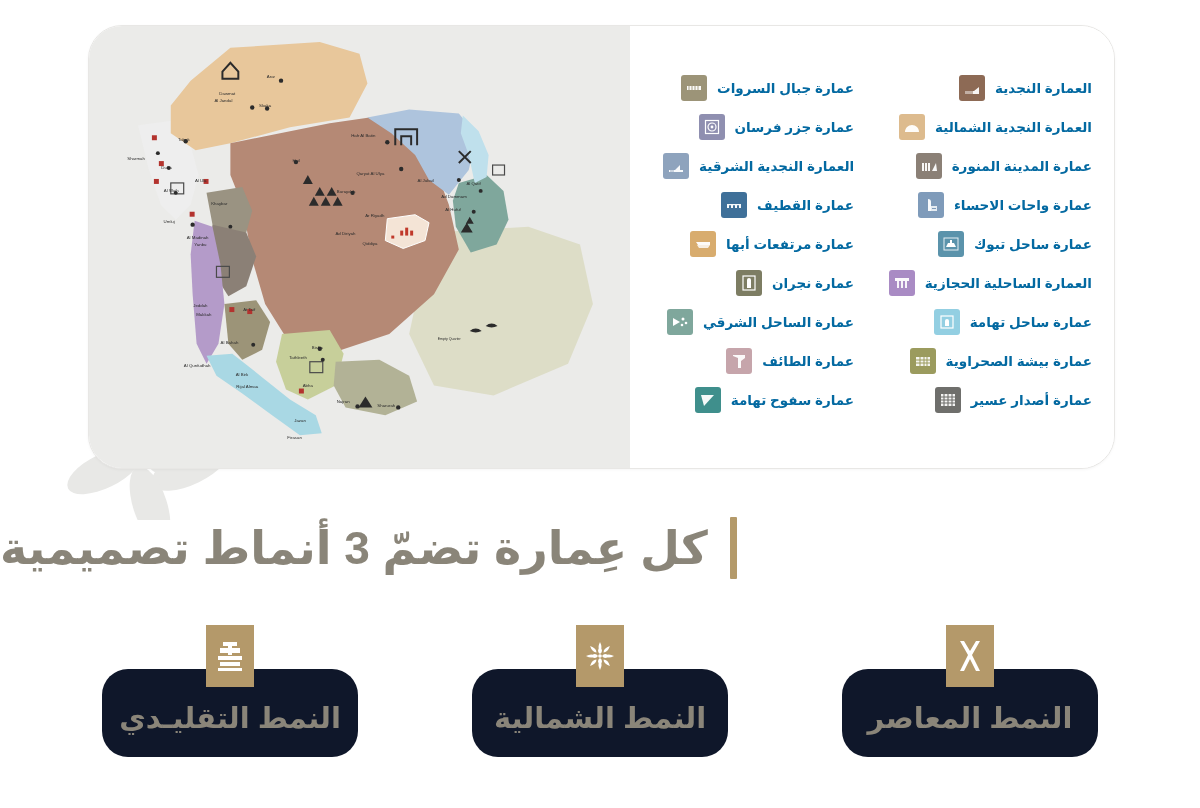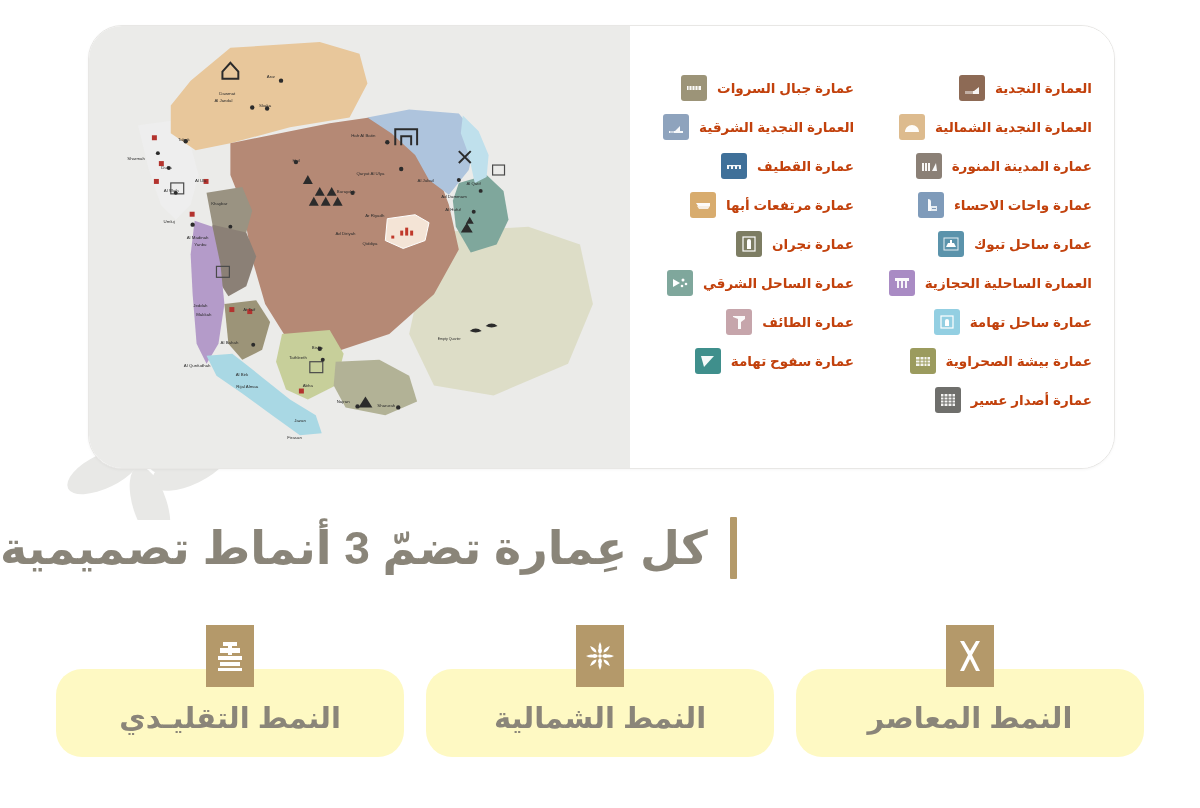--- a/index.html
+++ b/index.html
@@ -40,21 +40,21 @@
     display:flex;flex-direction:row;align-items:center;justify-content:flex-start;
     gap:10px;height:39px;
   }
   .legend-swatch{
     width:26px;height:26px;border-radius:3px;flex:0 0 26px;
     position:relative;overflow:hidden;
     display:flex;align-items:center;justify-content:center;
   }
   .legend-swatch svg{display:block;}
   .legend-label{
-    font-size:13.5px;font-weight:700;color:#c2410c;white-space:nowrap;
+    font-size:13.5px;font-weight:700;color:#0369a1;white-space:nowrap;
     letter-spacing:0;
   }
 
   
   .map-svg{position:absolute;left:0;top:0;width:100%;height:100%;}
   .city-label{font-size:4.4px;fill:#2b2b2b;font-family:"Liberation Sans",sans-serif;}
   .city-dot{fill:#2b2b2b;}
   .city-dot-red{fill:#b3332e;}
 
   
@@ -78,21 +78,21 @@
     gap:70px;
   }
   .style-item{width:300px;position:relative;display:flex;flex-direction:column;align-items:center;}
   .style-badge{
     width:48px;height:62px;background:#b4996a;
     display:flex;align-items:center;justify-content:center;
     position:relative;z-index:2;margin-bottom:-18px;
   }
   .style-badge svg{display:block;}
   .style-pill{
-    width:348px;height:88px;background:#fef9c3;border-radius:26px;
+    width:256px;height:88px;background:#0f172a;border-radius:26px;
     display:flex;align-items:center;justify-content:center;
     position:relative;z-index:1;
   }
   .style-pill span{
     font-size:29px;font-weight:700;color:#8a8579;
     margin-top:10px;white-space:nowrap;
   }
 </style>
 </head>
 <body>
@@ -226,20 +226,30 @@
         <span class="legend-label">عمارة جبال السروات</span>
         <span class="legend-swatch" style="background:#9c9478">
           <svg width="20" height="20" viewBox="0 0 20 20">
               <rect x="3" y="8" width="14" height="4" fill="#fff" opacity=".95"></rect>
               <g stroke="#9c9478" stroke-width=".9">
                 <line x1="5" y1="8" x2="5" y2="12"></line>
                 <line x1="8" y1="8" x2="8" y2="12"></line>
                 <line x1="11" y1="8" x2="11" y2="12"></line>
                 <line x1="14" y1="8" x2="14" y2="12"></line>
               </g>
+            </svg>
+        </span>
+      </div>
+      <div class="legend-row">
+        <span class="legend-label">عمارة جزر فرسان</span>
+        <span class="legend-swatch" style="background:#8f8fb0">
+          <svg width="20" height="20" viewBox="0 0 20 20">
+              <rect x="3.5" y="3.5" width="13" height="13" fill="none" stroke="#fff" stroke-width="1.2"></rect>
+              <circle cx="10" cy="10" r="4" fill="none" stroke="#fff" stroke-width="1.2"></circle>
+              <circle cx="10" cy="10" r="1.4" fill="#fff"></circle>
             </svg>
         </span>
       </div>
       <div class="legend-row">
         <span class="legend-label">العمارة النجدية الشرقية</span>
         <span class="legend-swatch" style="background:#8ea3bd">
           <svg width="20" height="20" viewBox="0 0 20 20">
               <path d="M3 14h6l5-5v5h3v2H3z" fill="#fff" opacity=".93"></path>
               <g stroke="#8ea3bd" stroke-width=".9">
                 <line x1="5" y1="14" x2="5" y2="16"></line>

